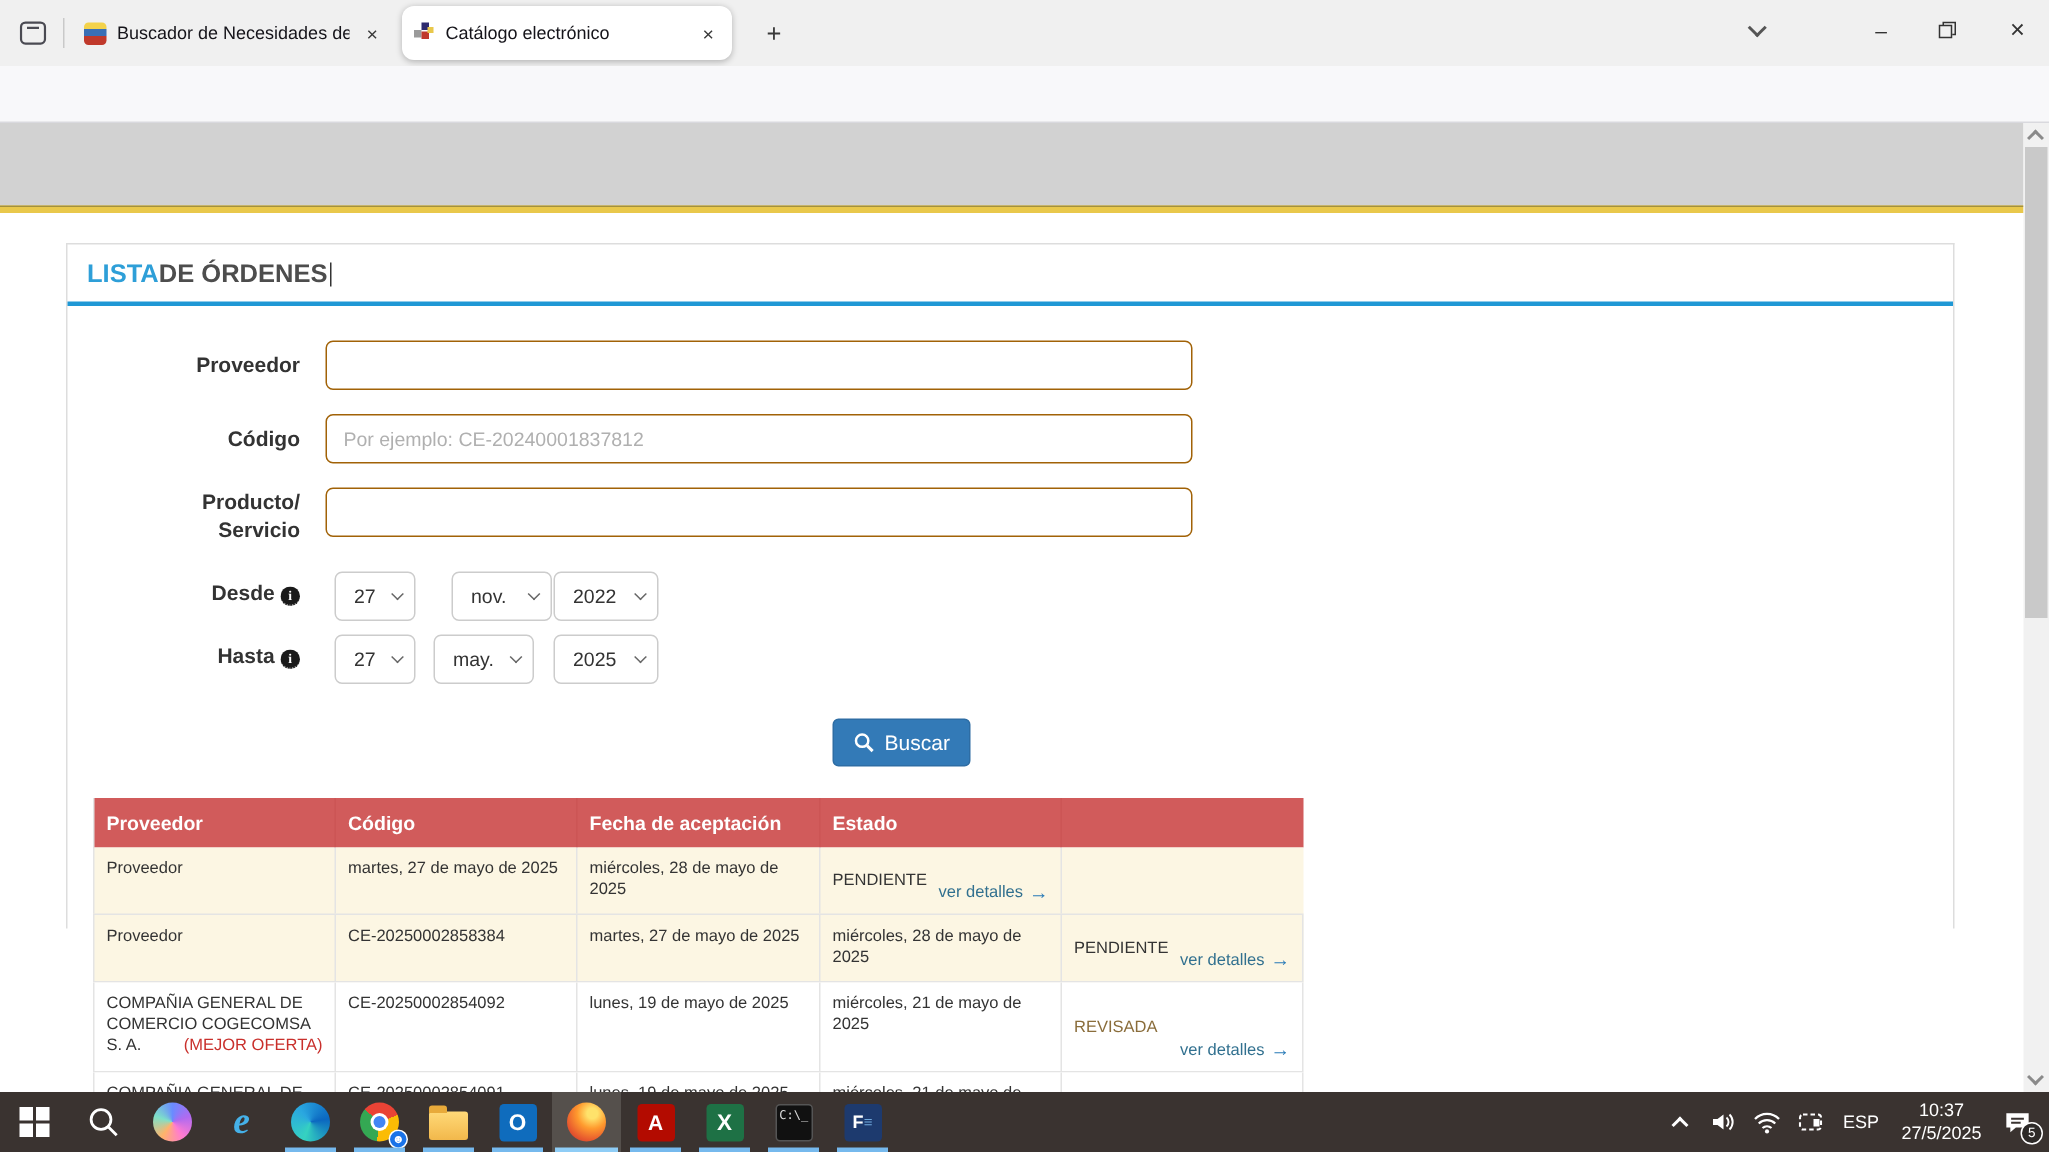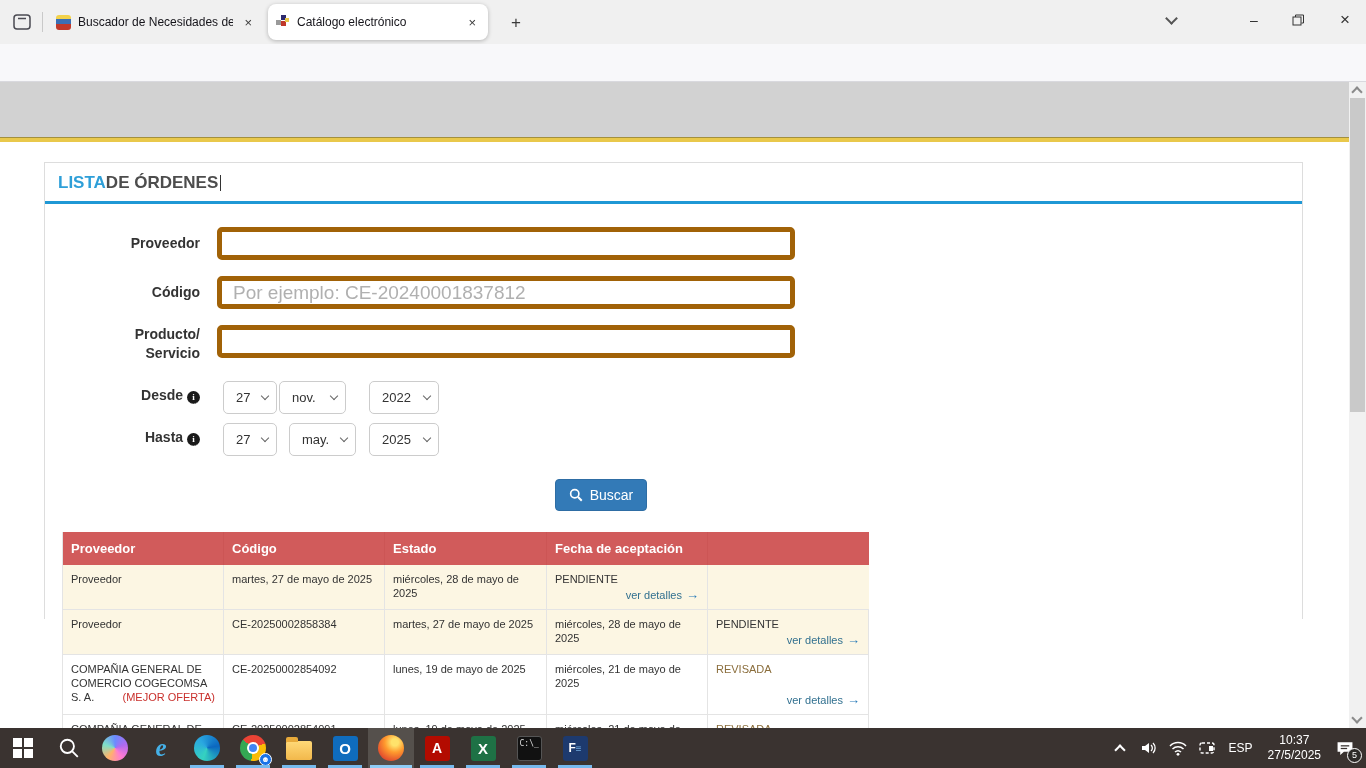--- a/index.html
+++ b/index.html
@@ -50,37 +50,37 @@
   .orders-num { font-size:13px; color:#3a3a3a; margin-top:3px; }
 
   
   #content { position:absolute; left:0; top:142px; width:1349px; height:586px; background:#fff; }
   #panel { position:absolute; left:44px; top:20px; width:1259px; border:1px solid #ddd; border-bottom:none; height:457px; background:#fff; }
   .panel-title { padding:10px 13px 8px; font-size:17px; font-weight:bold; color:#4d4d4d; border-bottom:3px solid #1f98d5; display:flex; align-items:center; }
   .panel-title .hl { color:#2e9fd8; }
   .text-caret { width:1px; height:16px; background:#333; margin-left:2px; }
   .form-row { position:absolute; left:0; width:100%; }
   .f-label { position:absolute; left:12px; width:143px; text-align:right; font-size:14px; font-weight:bold; color:#333; line-height:19px; }
-  .f-input { position:absolute; left:172px; width:578px; height:33px; border:5px solid #a16207; border-radius:5px; font-size:19px; color:#333; padding:0 11px; outline:none; font-family:"Liberation Sans",sans-serif; background:#fff; }
+  .f-input { position:absolute; left:172px; width:578px; height:33px; border:1px solid #a16207; border-radius:5px; font-size:13px; color:#333; padding:0 11px; outline:none; font-family:"Liberation Sans",sans-serif; background:#fff; }
   .f-input::placeholder { color:#b0b0b0; }
   .info-ic { display:inline-block; width:13px; height:13px; border-radius:50%; background:#1a1a1a; color:#fff; font-size:9px; font-weight:bold; text-align:center; line-height:13px; font-family:"Liberation Serif",serif; border-bottom:1px dotted #888; }
   .sel { position:absolute; height:33px; border:1px solid #ccc; border-radius:5px; background:#fff; display:flex; align-items:center; justify-content:space-between; padding:0 8px 0 12px; font-size:13px; color:#333; }
   .sel .sc { width:6px; height:6px; border-right:1.5px solid #666; border-bottom:1.5px solid #666; transform:rotate(45deg); margin-top:-3px; }
   .buscar-btn { position:absolute; left:510px; top:316px; width:92px; height:32px; background:#337ab7; border:1px solid #2e6da4; border-radius:4px; color:#fff; font-size:14px; display:flex; align-items:center; justify-content:center; gap:7px; }
 
   
   #orders-table { position:absolute; left:17px; top:369px; width:807px; font-size:11px; color:#333; }
   .thead { display:grid; grid-template-columns:162px 161px 162px 161px 161px; background:#d15b5b; color:#fff; font-size:13px; font-weight:bold; }
   .thead > div { padding:9px 8px; border-right:1px solid #c55; }
   .trow { display:grid; grid-template-columns:162px 161px 162px 161px 161px; border-bottom:1px solid #e4e4e4; }
   .trow > div { padding:7px 8px; border-right:1px solid #e4e4e4; line-height:14px; }
   .trow > div:first-child, .thead > div:first-child { border-left:1px solid #e4e4e4; }
   .row-cream { background:#fcf6e3; }
   .row-white { background:#fff; }
-  .estado-cell { display:flex; flex-direction:row; justify-content:space-between; }
+  .estado-cell { display:flex; flex-direction:row; justify-content:space-between;align-items:center; }
   .st-pendiente { color:#333; }
   .st-revisada { color:#8a6d3b; }
   .ver-det { align-self:flex-end; color:#31708f; font-size:11px; display:flex; align-items:center; gap:4px; }
   .ver-det .arr { color:#2b7cb8; font-weight:bold; font-size:13px; line-height:10px; }
   .mejor-oferta { color:#c9302c; float:right; }
 
   
   #scrollbar { position:absolute; left:1349px; top:82px; width:17px; height:646px; background:#f1f1f1; }
   #scroll-thumb { position:absolute; left:1px; top:16px; width:15px; height:314px; background:#c9c9c9; }
   .sb-arrow { position:absolute; left:4px; width:8px; height:8px; border-right:2px solid #8a8a8a; border-bottom:2px solid #8a8a8a; }
@@ -326,21 +326,21 @@
       <div class="f-label" style="top:6px;left:35px;width:120px">Producto/ Servicio</div>
       <input class="f-input" style="top: 6px;">
     </div>
 
     <div class="form-row" style="top:215px">
       <div class="f-label" style="top:8px"><span>Desde</span> <span class="info-ic">i</span></div>
       <div class="sel" style="left:178px;width:54px;top:3px">
           <span>27</span>
           <span class="sc"></span>
         </div>
-      <div class="sel" style="left:234px;width:67px;top:3px">
+      <div class="sel" style="left:256px;width:67px;top:3px">
           <span>nov.</span>
           <span class="sc"></span>
         </div>
       <div class="sel" style="left:324px;width:70px;top:3px">
           <span>2022</span>
           <span class="sc"></span>
         </div>
     </div>
 
     <div class="form-row" style="top:257px">
@@ -364,22 +364,22 @@
           <circle cx="7" cy="7" r="5" fill="none" stroke="#fff" stroke-width="2"></circle>
           <line x1="11" y1="11" x2="15.5" y2="15.5" stroke="#fff" stroke-width="2.4"></line>
         </svg>
       <span>Buscar</span>
     </div>
 
     <div id="orders-table">
       <div class="thead">
         <div>Proveedor</div>
         <div>Código</div>
+        <div>Fecha de aceptación</div>
         <div>Estado</div>
-        <div>Fecha de aceptación</div>
       </div>
 
       <div class="trow row-cream" style="height:45px">
         <div>Proveedor</div>
         <div>martes, 27 de mayo de 2025</div>
         <div>miércoles, 28 de mayo de 2025</div>
         <div class="estado-cell">
           <span class="st-pendiente">PENDIENTE</span>
           <span class="ver-det">
               <span>ver detalles</span>

